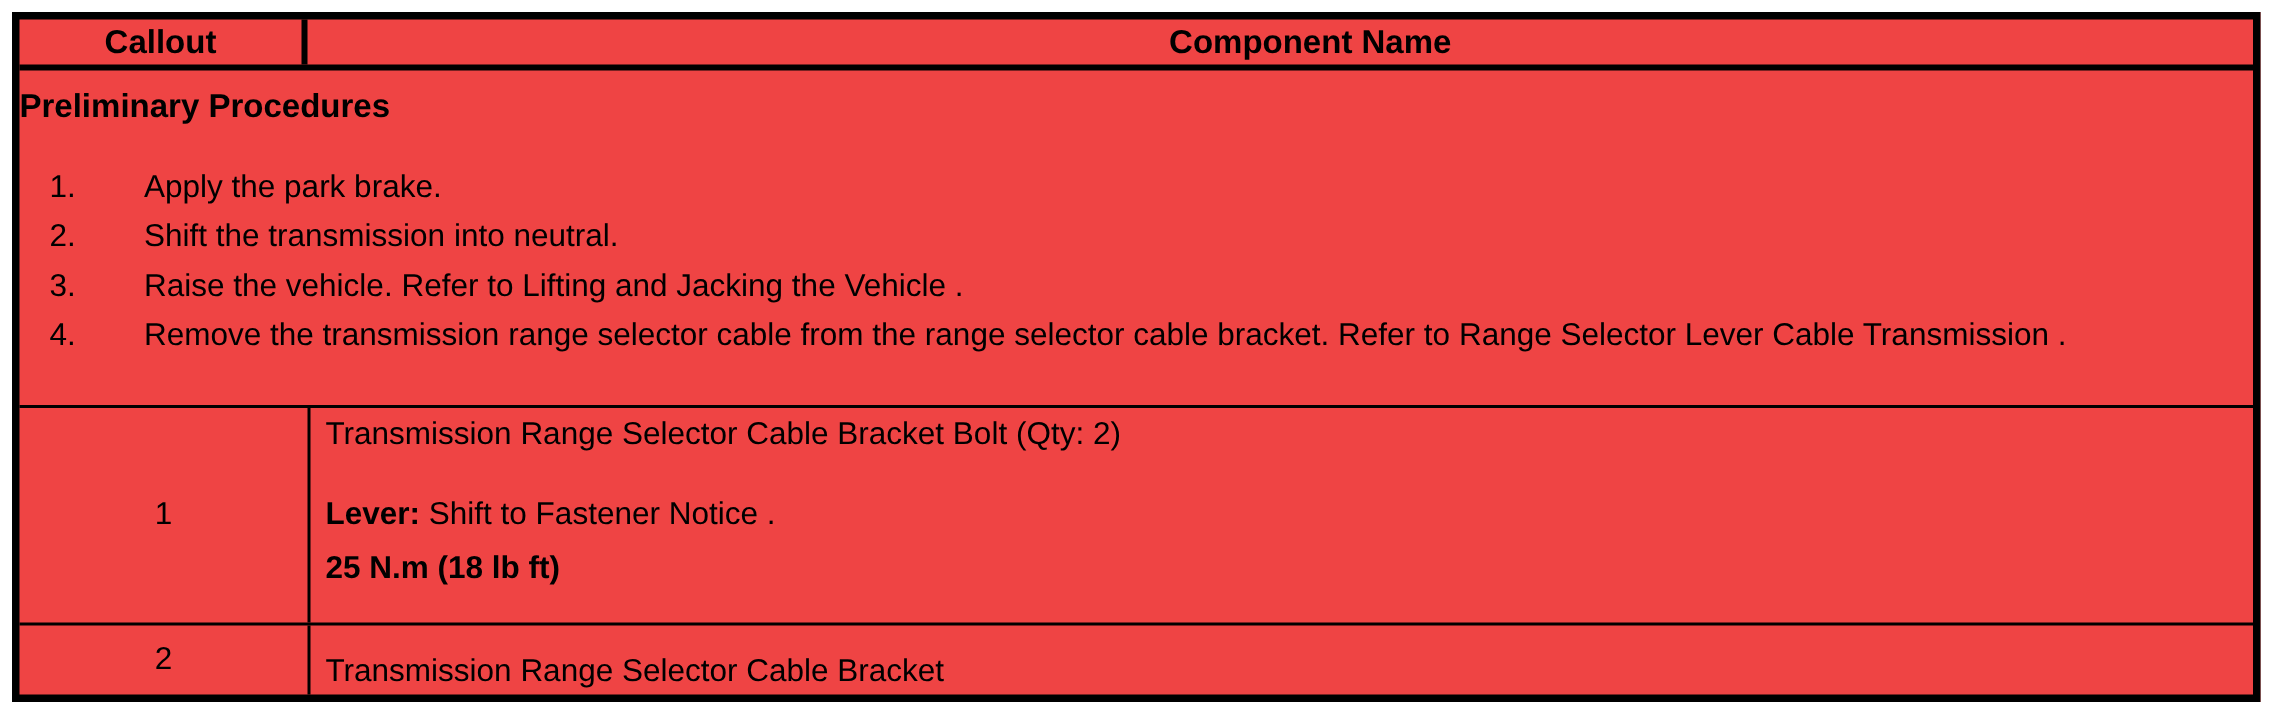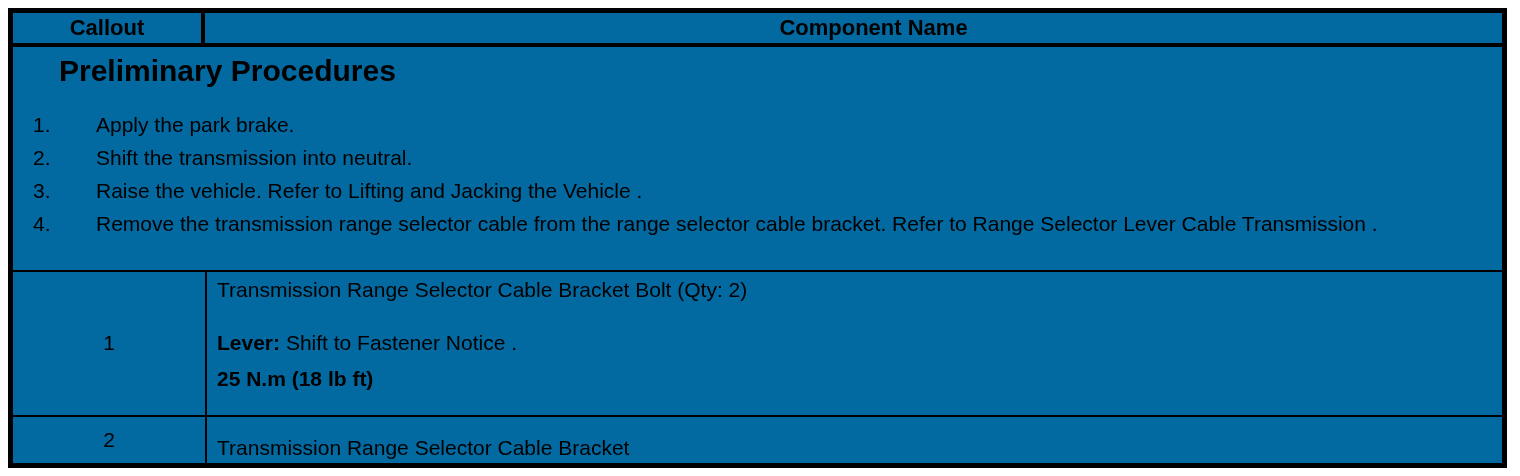--- a/index.html
+++ b/index.html
@@ -7,21 +7,21 @@
     width: 1520px; height: 476px;
     background: #ffffff;
     font-family: "Liberation Sans", sans-serif;
     color: #000000;
   }
   .doc-table {
     position: absolute;
     left: 8px; top: 8px;
     width: 1499px; height: 460px;
     border: 5px solid #000000;
-    background: #0369a1;
+    background: #ef4444;
     display: flex;
     flex-direction: column;
     font-size: 21px;
   }
   
   .header-row {
     display: flex;
     height: 35px;
     border-bottom: 4px solid #000000;
     font-weight: bold;
@@ -37,23 +37,22 @@
     display: flex; align-items: center; justify-content: center; padding-left: 40px;
   }
   
   .prelim-section {
     height: 228px;
     border-bottom: 2px solid #000000;
     padding-top: 8px;
     overflow: hidden;
   }
   .prelim-title {
-    padding-left: 46px;
     font-weight: bold;
-    font-size: 30px;
+    font-size: 22px;
     line-height: 32px;
   }
   .steps {
     margin-top: 21px;
     padding-left: 20px;
   }
   .step {
     display: flex;
     line-height: 33px;
   }

